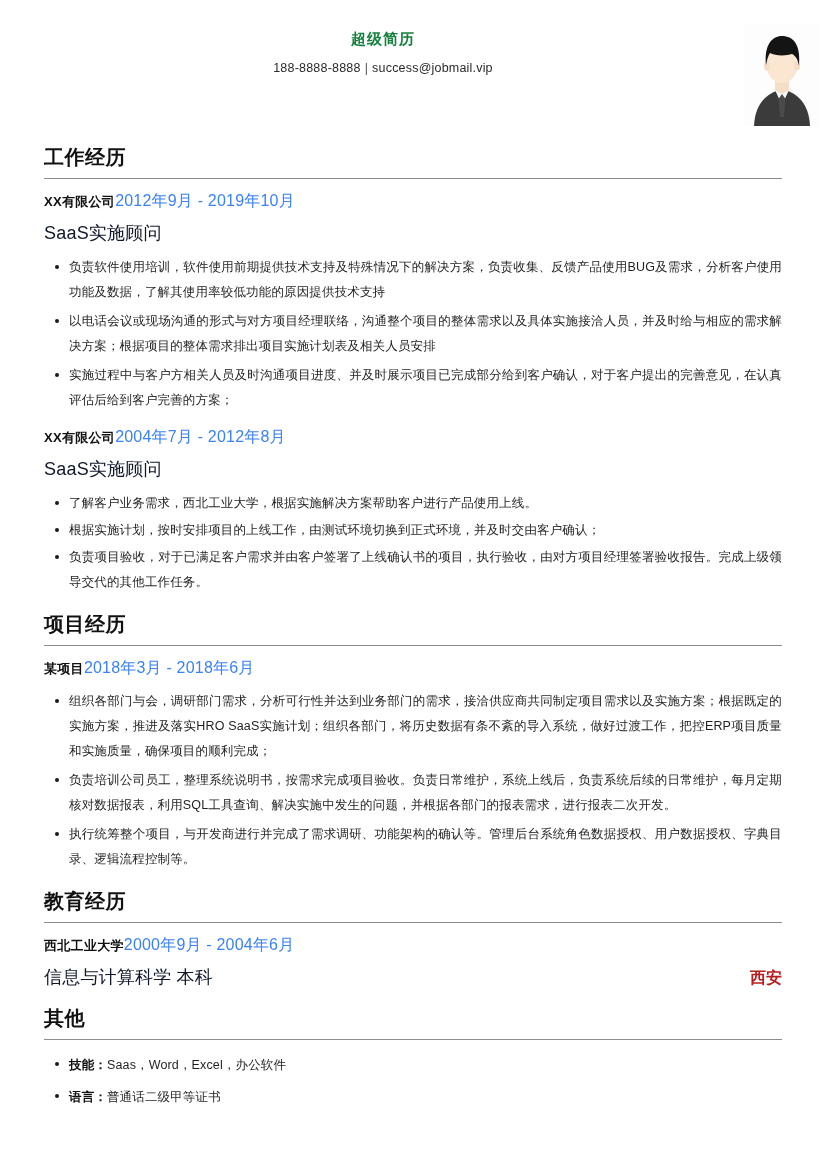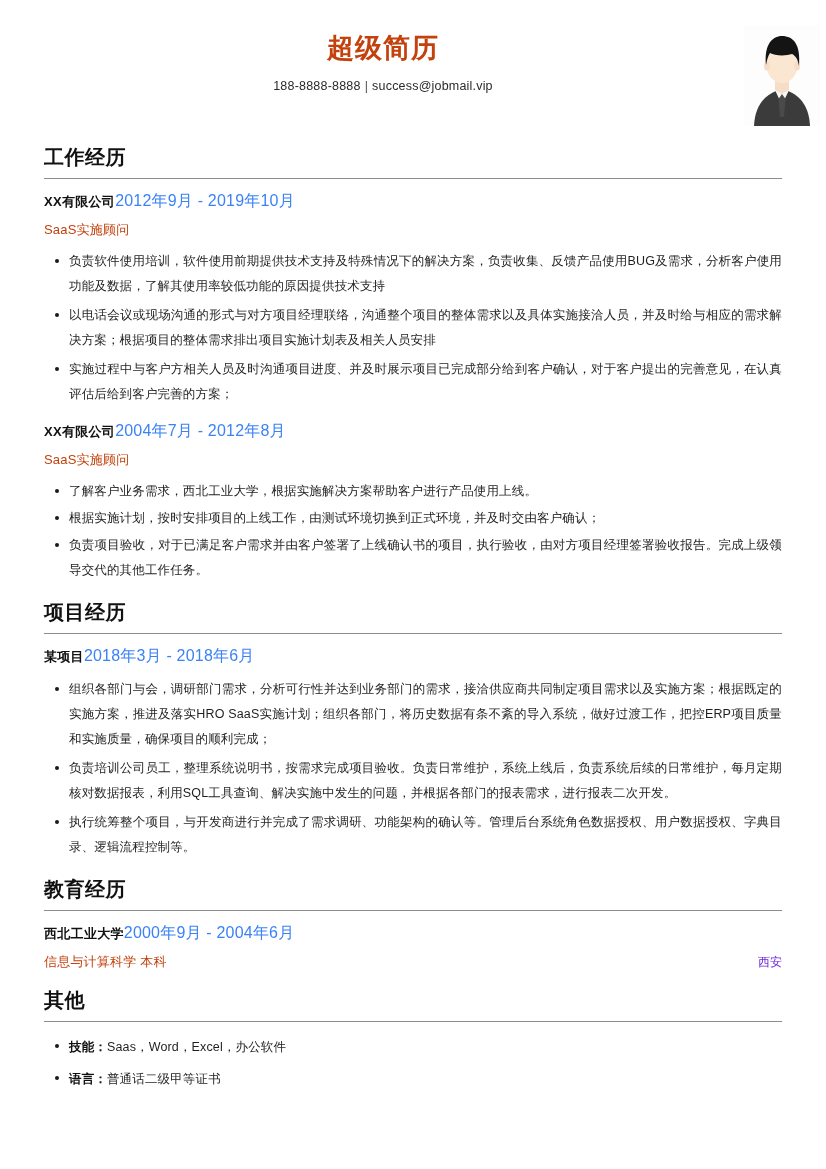--- a/index.html
+++ b/index.html
@@ -29,24 +29,24 @@
     position: relative;
     height: 120px;
     padding-top: 28px;
     box-sizing: border-box;
   }
   .header-center {
     text-align: center;
     padding-right: 60px;
   }
   .name {
-    font-size: 27px;
+    font-size: 15px;
     font-weight: 700;
     letter-spacing: 1px;
-    color: #c2410c;
+    color: #15803d;
     line-height: 1.5;
     margin: 0;
   }
   .contact {
     font-size: 12.5px;
     color: #2a2a2a;
     margin-top: 10px;
     letter-spacing: 0.2px;
   }
   .contact .sep {
@@ -103,28 +103,29 @@
     white-space: nowrap;
     letter-spacing: 0.2px;
   }
   .entry-sub-row {
     display: flex;
     align-items: baseline;
     justify-content: space-between;
     margin-top: 9px;
   }
   .entry-sub {
-    font-size: 13px;
-    color: #c2410c;
+    font-size: 18px;
+    color: #0f172a;
     letter-spacing: 0.2px;
   }
   .entry-loc {
-    font-size: 12px;
-    color: #6d28d9;
+    font-size: 16px;
+    color: #b91c1c;
     white-space: nowrap;
+    font-weight: bold;
   }
 
   
   ul.bullets {
     list-style: none;
     margin: 10px 0 0 0;
     padding: 0;
   }
   ul.bullets li {
     position: relative;

